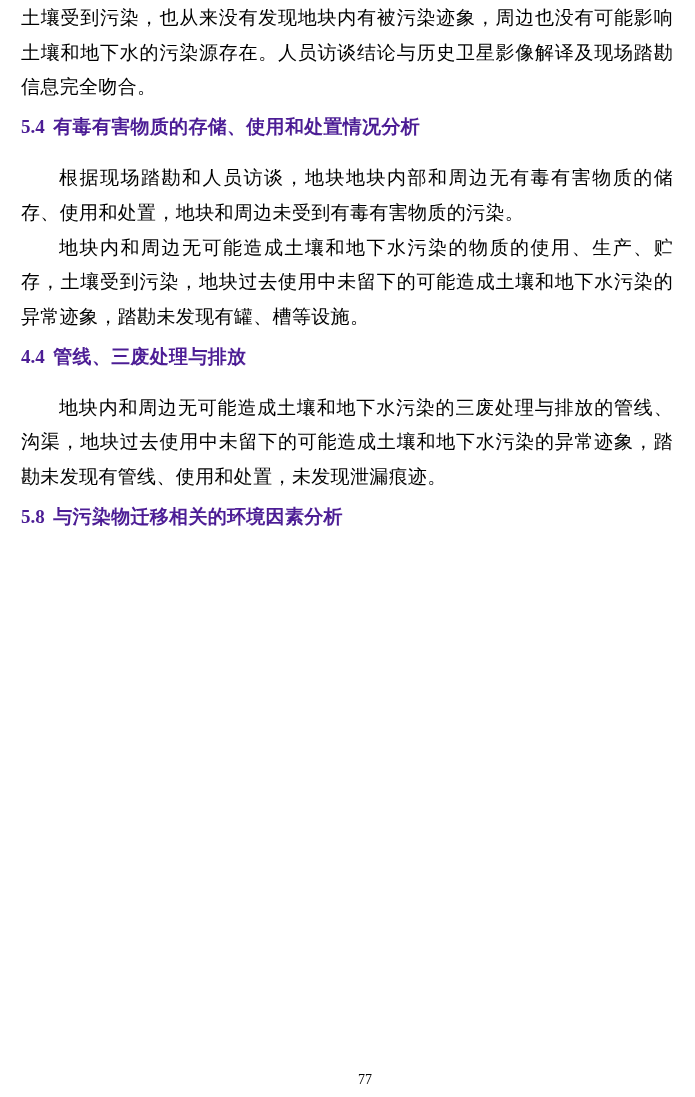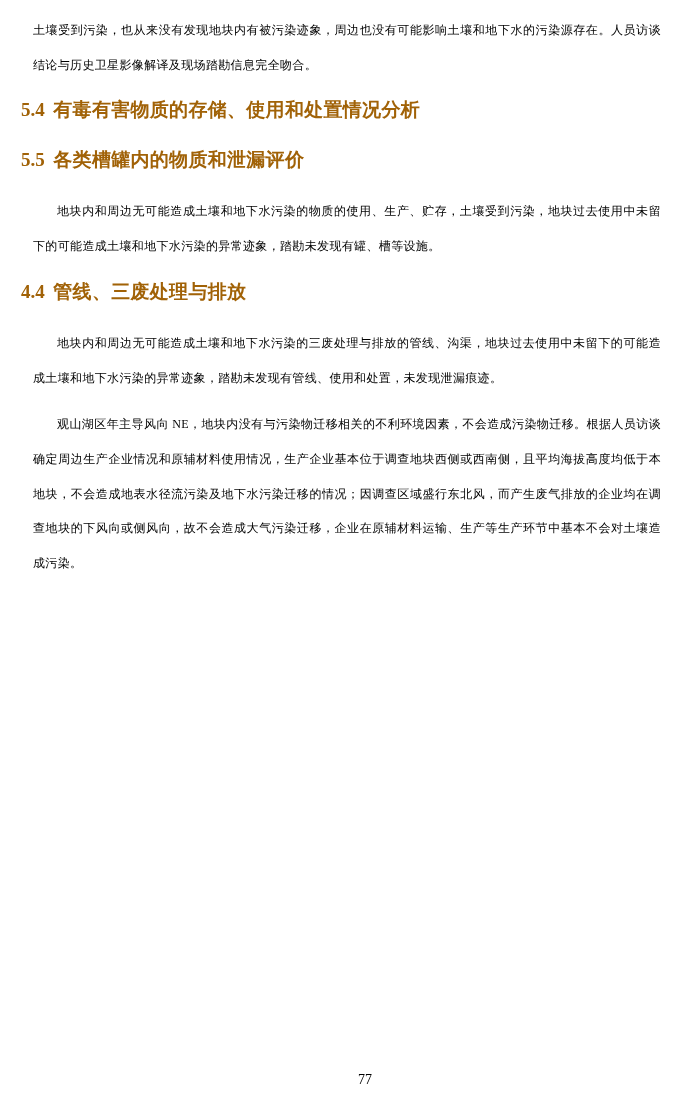--- a/index.html
+++ b/index.html
@@ -14,38 +14,38 @@
     font-family: "Liberation Serif", "DejaVu Serif", serif;
     color: #000000;
     overflow: hidden;
   }
   .page {
     padding: 1px 22px 0 21px;
     box-sizing: border-box;
     width: 695px;
   }
   .para {
-    margin: 12px;
-    font-size: 12px;
+    margin: 0;
+    font-size: 19px;
     line-height: 34.7px;
     letter-spacing: 0.35px;
     text-align: justify;
     text-align-last: left;
     color: #000000;
   }
   .para.indent {
     text-indent: 2em;
   }
   .heading {
     margin: 6px 0 18px 0;
     font-size: 19px;
     line-height: 32px;
     font-weight: bold;
     letter-spacing: 0.3px;
-    color: #a16207;
+    color: #4c1d95;
     white-space: nowrap;
   }
   .heading .h-num {
     margin-right: 0.45em;
     letter-spacing: 0;
   }
   .footer {
     position: absolute;
     bottom: 9px;
     left: 0;
@@ -62,31 +62,31 @@
 </head>
 <body>
 
 <div class="page">
 
   <p class="para">土壤受到污染，也从来没有发现地块内有被污染迹象，周边也没有可能影响土壤和地下水的污染源存在。人员访谈结论与历史卫星影像解译及现场踏勘信息完全吻合。</p>
 
   <h2 class="heading">
     <span class="h-num">5.4</span><span class="h-title">有毒有害物质的存储、使用和处置情况分析</span>
   </h2>
+  <p class="para indent">根据现场踏勘和人员访谈，地块地块内部和周边无有毒有害物质的储存、使用和处置，地块和周边未受到有毒有害物质的污染。</p>
 
-  <h2 class="heading">
-    <span class="h-num">5.5</span><span class="h-title">各类槽罐内的物质和泄漏评价</span>
-  </h2>
   <p class="para indent">地块内和周边无可能造成土壤和地下水污染的物质的使用、生产、贮存，土壤受到污染，地块过去使用中未留下的可能造成土壤和地下水污染的异常迹象，踏勘未发现有罐、槽等设施。</p>
 
 
   <h2 class="heading">
     <span class="h-num">4.4</span><span class="h-title">管线、三废处理与排放</span>
   </h2>
   <p class="para indent">地块内和周边无可能造成土壤和地下水污染的三废处理与排放的管线、沟渠，地块过去使用中未留下的可能造成土壤和地下水污染的异常迹象，踏勘未发现有管线、使用和处置，未发现泄漏痕迹。</p>
 
-  <p class="para indent">观山湖区年主导风向 NE，地块内没有与污染物迁移相关的不利环境因素，不会造成污染物迁移。根据人员访谈确定周边生产企业情况和原辅材料使用情况，生产企业基本位于调查地块西侧或西南侧，且平均海拔高度均低于本地块，不会造成地表水径流污染及地下水污染迁移的情况；因调查区域盛行东北风，而产生废气排放的企业均在调查地块的下风向或侧风向，故不会造成大气污染迁移，企业在原辅材料运输、生产等生产环节中基本不会对土壤造成污染。</p>
+  <h2 class="heading">
+    <span class="h-num">5.8</span><span class="h-title">与污染物迁移相关的环境因素分析</span>
+  </h2>
 
 </div>
 
 <div class="footer">
   <span>77</span>
 </div>
 
 </body></html>

